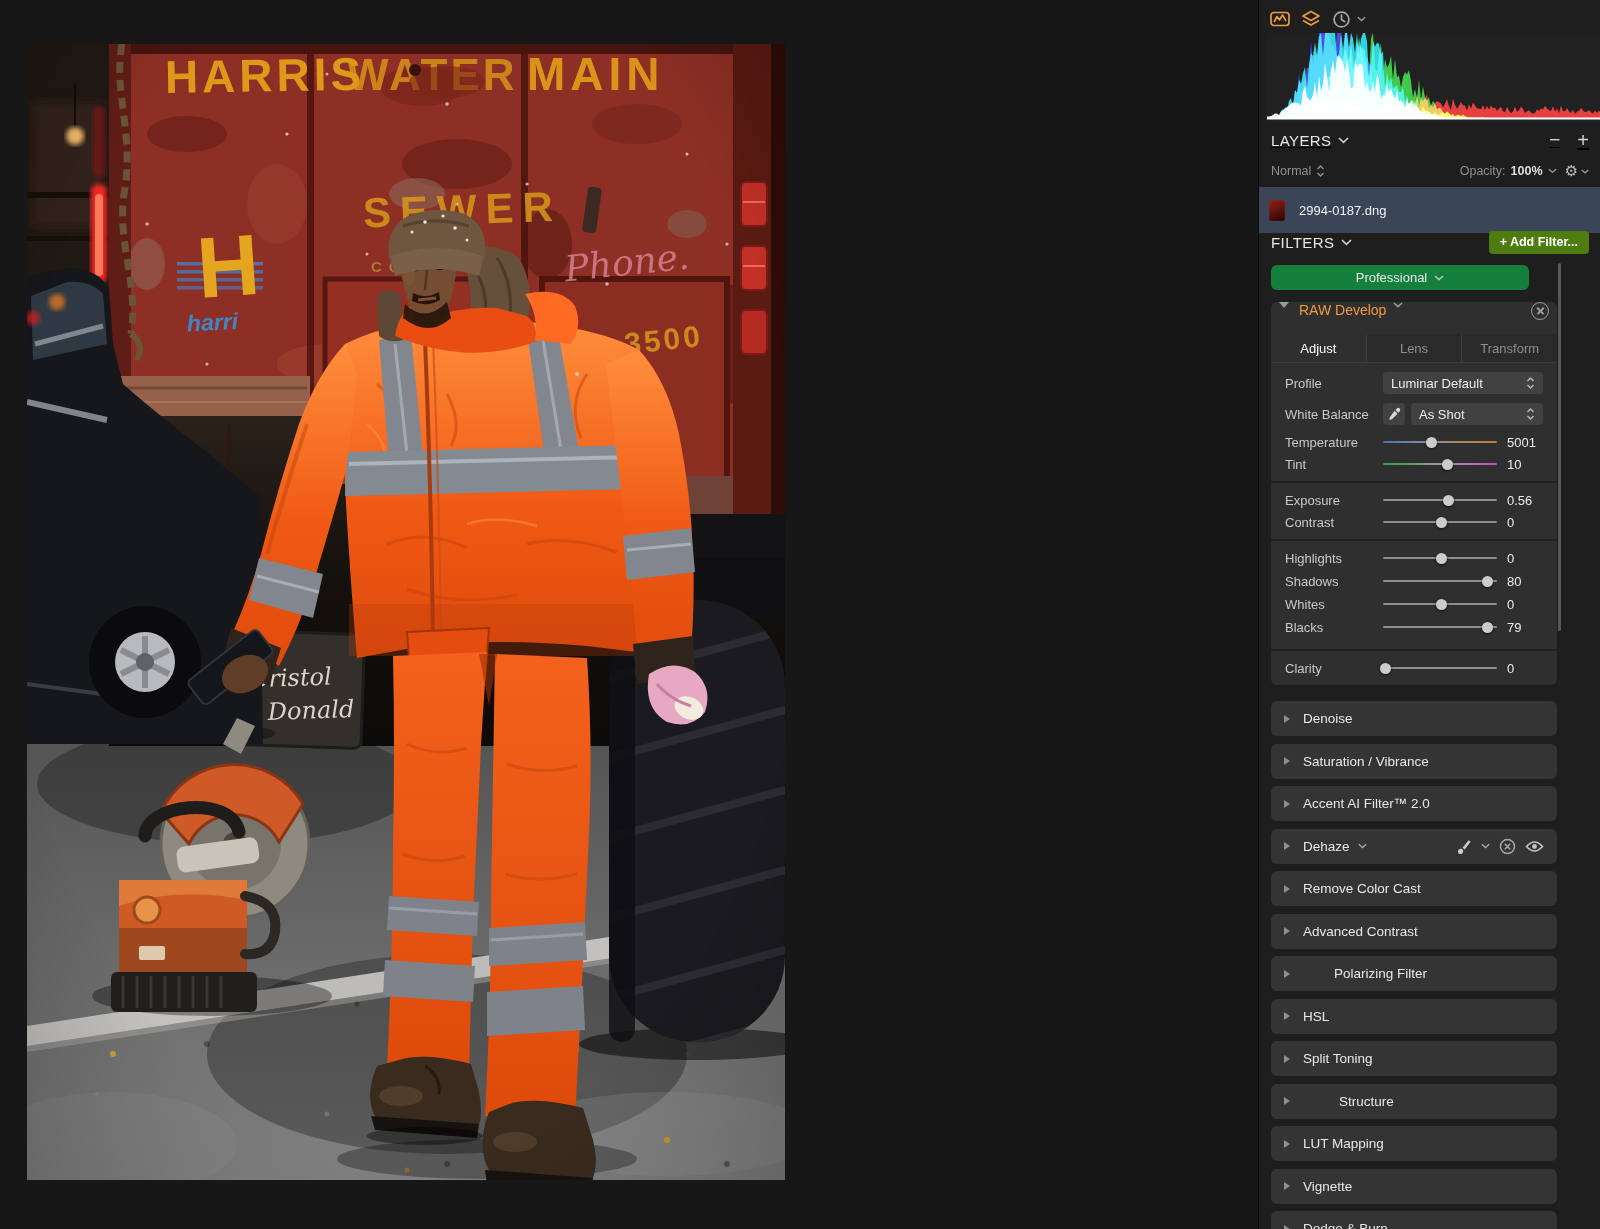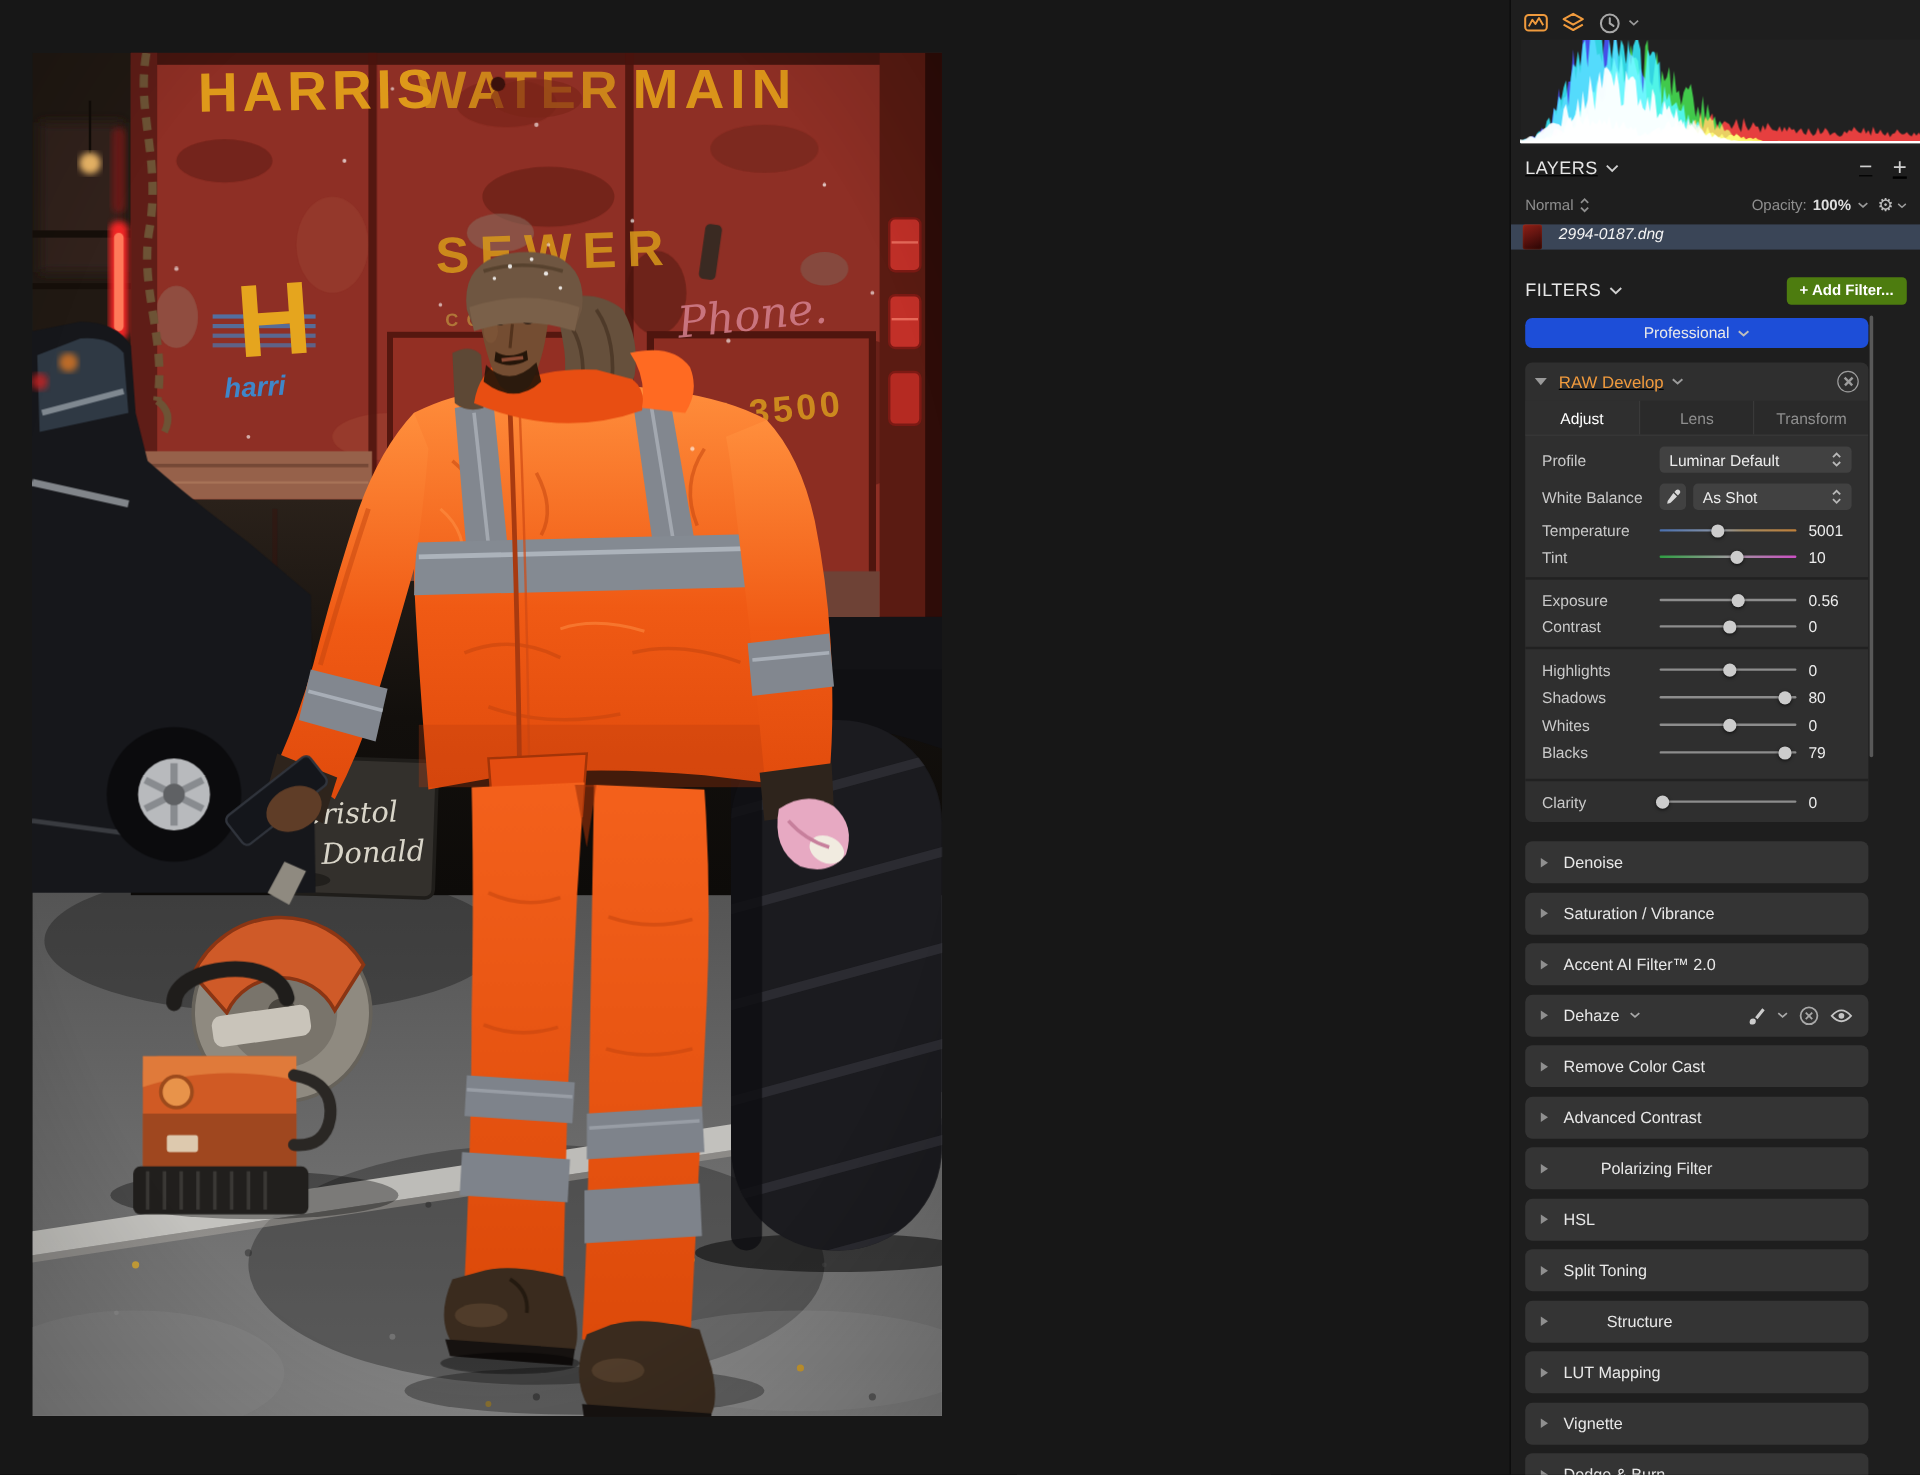--- a/index.html
+++ b/index.html
@@ -19,31 +19,31 @@
   .chev{margin-left:7px;display:flex;}
   .lh-btns{margin-left:auto;display:flex;align-items:center;gap:17px;color:#cfcfcf;}
   .minus{font-size:19px;line-height:10px;} .plus{font-size:20px;line-height:12px;}
 
   .blend-row{position:absolute;left:12px;top:162px;width:318px;height:18px;display:flex;align-items:center;font-size:12.5px;color:#8f8f8f;}
   .blend-val{display:flex;align-items:center;gap:5px;}
   .op-group{margin-left:auto;display:flex;align-items:center;gap:5px;}
   .op-val{color:#dedede;font-weight:700;}
   .gear{color:#bdbdbd;font-size:15px;margin-left:8px;display:flex;align-items:center;gap:3px;}
 
-  .layer-row{position:absolute;left:0;top:187px;width:342px;height:21px;background:#3a4557;display:flex;align-items:flex-start;padding-left:10px;box-sizing:border-box;font-style:italic;}
+  .layer-row{position:absolute;left:0;top:187px;width:342px;height:46px;background:#3a4557;display:flex;align-items:center;padding-left:10px;box-sizing:border-box;}
   .layer-thumb{width:16px;height:21px;border-radius:2px;background:linear-gradient(155deg,#8f2017 0%,#621410 45%,#270504 100%);box-shadow:inset 0 0 2px #e4571e55;flex:none;}
   .layer-name{color:#f2f2f2;font-size:13px;margin-left:14px;}
 
   .filters-head{position:absolute;left:12px;top:230px;width:318px;height:24px;display:flex;align-items:center;}
   .addbtn{margin-left:auto;height:23px;background:#4d7c0f;border-radius:4px;color:#fff;font-size:12.5px;font-weight:600;display:flex;align-items:center;padding:0 11px;}
 
-  .preset{position:absolute;left:12px;top:265px;width:286px;height:25px;background:#1d4ed8;border-radius:6px;display:flex;align-items:center;justify-content:center;color:#e9e9e9;font-size:13px;}
+  .preset{position:absolute;left:12px;top:265px;width:258px;height:25px;background:#15803d;border-radius:6px;display:flex;align-items:center;justify-content:center;color:#e9e9e9;font-size:13px;}
 
   .rdpanel{position:absolute;left:12px;top:302px;width:286px;background:#2f2f2f;border-radius:6px;overflow:hidden;}
-  .rdhead{height:32px;display:flex;align-items:center;padding:0 8px;text-decoration:underline;}
+  .rdhead{height:32px;display:flex;align-items:flex-start;padding:0 8px;}
   .tri-down{width:0;height:0;border-left:5px solid transparent;border-right:5px solid transparent;border-top:6px solid #9a9a9a;margin-right:10px;flex:none;}
   .rdtitle{color:#f09a3d;font-size:14px;}
   .circlex{width:16px;height:16px;border:1.5px solid #9d9d9d;border-radius:50%;position:relative;flex:none;}
   .circlex::before,.circlex::after{content:"";position:absolute;left:3.5px;top:7px;width:9px;height:1.6px;background:#9d9d9d;}
   .circlex::before{transform:rotate(45deg);} .circlex::after{transform:rotate(-45deg);}
   .tabs{display:flex;height:28px;border-bottom:1px solid #3c3c3c;}
   .tab{flex:1;display:flex;align-items:center;justify-content:center;font-size:13px;color:#8f8f8f;background:#2a2a2a;border-right:1px solid #3e3e3e;}
   .tab:last-child{border-right:none;}
   .tab.active{background:#2f2f2f;color:#fff;font-weight:400;}
   .sec{padding-top:8px;padding-bottom:8px;}

